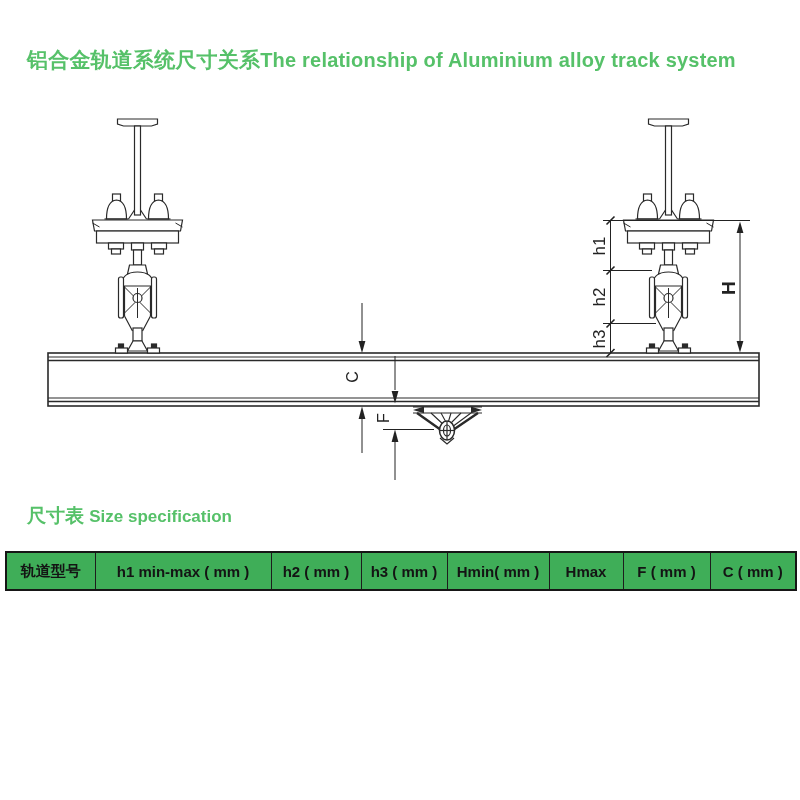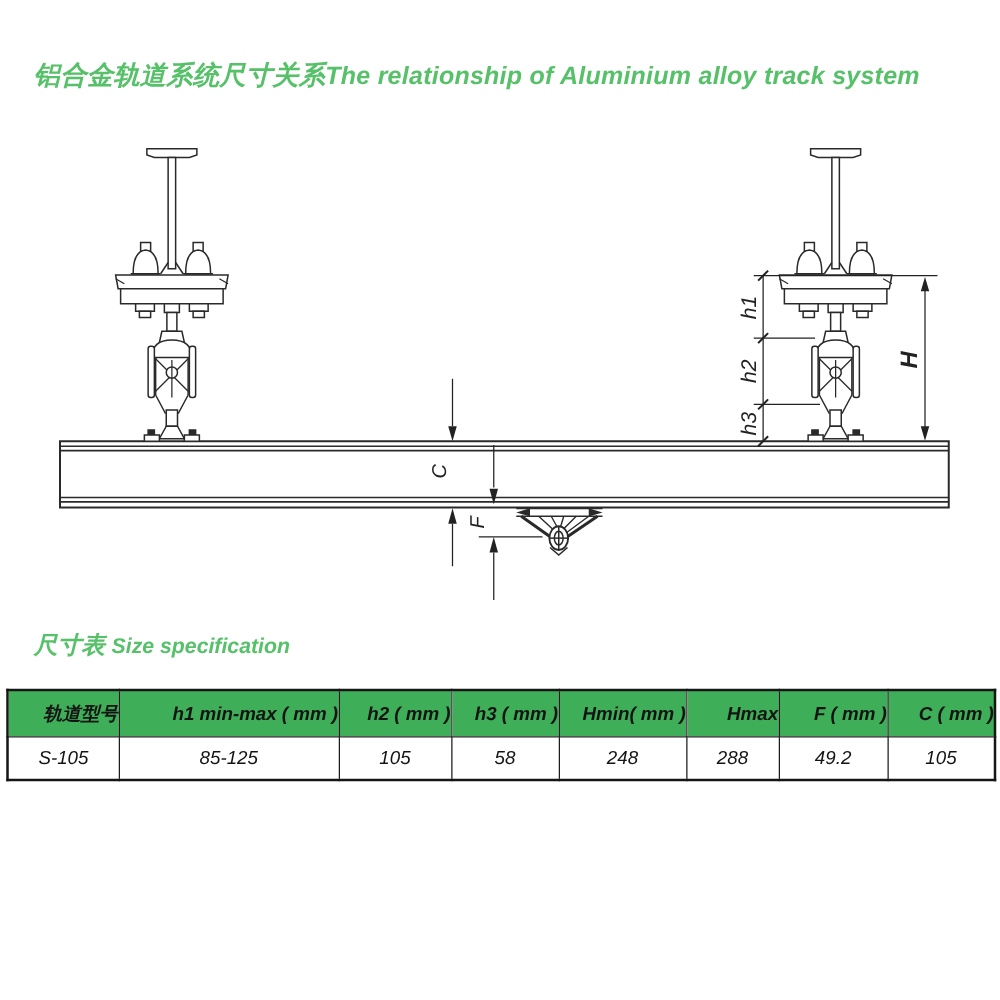--- a/index.html
+++ b/index.html
@@ -1,19 +1,18 @@
 <!DOCTYPE html>
 <html style="--accent-green: #56c169; --header-green: #3fae58; --row-green: #4bb660;"><head>
 <meta charset="utf-8">
 <style>
   html,body{margin:0;padding:0;background:#ffffff;}
   .page{
     position:relative;width:800px;height:800px;background:#ffffff;overflow:hidden;
     font-family:"Liberation Sans","DejaVu Sans",sans-serif;
-    font-style:italic;
   }
   .page-title{
     position:absolute;left:27px;top:46px;margin:0;white-space:nowrap;
     color:var(--accent-green,#56c169);font-weight:700;font-size:21px;letter-spacing:.2px;
   }
   .page-title .en{font-size:20px;font-weight:600;}
   .diagram-svg{position:absolute;left:0;top:0;width:800px;height:800px;}
   .section-heading{
     position:absolute;left:27px;top:503px;margin:0;white-space:nowrap;
     color:var(--accent-green,#56c169);font-weight:700;font-size:19px;
@@ -21,21 +20,21 @@
   .section-heading .en{font-size:17px;font-weight:600;text-align:center;}
   .spec-table{
     position:absolute;left:5px;top:551px;width:790px;
     border-collapse:collapse;table-layout:fixed;
     border:2px solid #161616;
   }
   .spec-table th,.spec-table td{
     border:1px solid #1d1d1d;text-align:center;vertical-align:middle;
     padding:0;overflow:hidden;white-space:nowrap;color:#141414;
   }
-  .spec-table th{height:36px;background:var(--header-green,#3fae58);font-size:15px;font-weight:700;text-align:right;}
+  .spec-table th{height:36px;background:var(--header-green,#3fae58);font-size:15px;font-weight:700;}
   .spec-table td{height:33px;font-size:15px;font-weight:500;background:#ffffff;}
   .spec-table tr.alt td{background:var(--row-green,#4bb660);}
   .dim-label{font-family:"Liberation Sans","DejaVu Sans",sans-serif;fill:#222;}
 </style>
 </head>
 <body>
 
 <div class="page">
 
   <h1 class="page-title"><span>铝合金轨道系统尺寸关系</span><span class="en">The relationship of Aluminium alloy track system</span></h1>
@@ -167,26 +166,16 @@
           <th>h1 min-max ( mm )</th>
           <th>h2 ( mm )</th>
           <th>h3 ( mm )</th>
           <th>Hmin( mm )</th>
           <th>Hmax</th>
           <th>F ( mm )</th>
           <th>C ( mm )</th>
         </tr>
     </thead>
     <tbody id="table-body">
-        <tr>
-          <td>S-105</td>
-          <td>85-125</td>
-          <td>105</td>
-          <td>58</td>
-          <td>248</td>
-          <td>288</td>
-          <td>49.2</td>
-          <td>105</td>
-        </tr>
       </tbody>
   </table>
 
 </div>
 
 </body></html>

